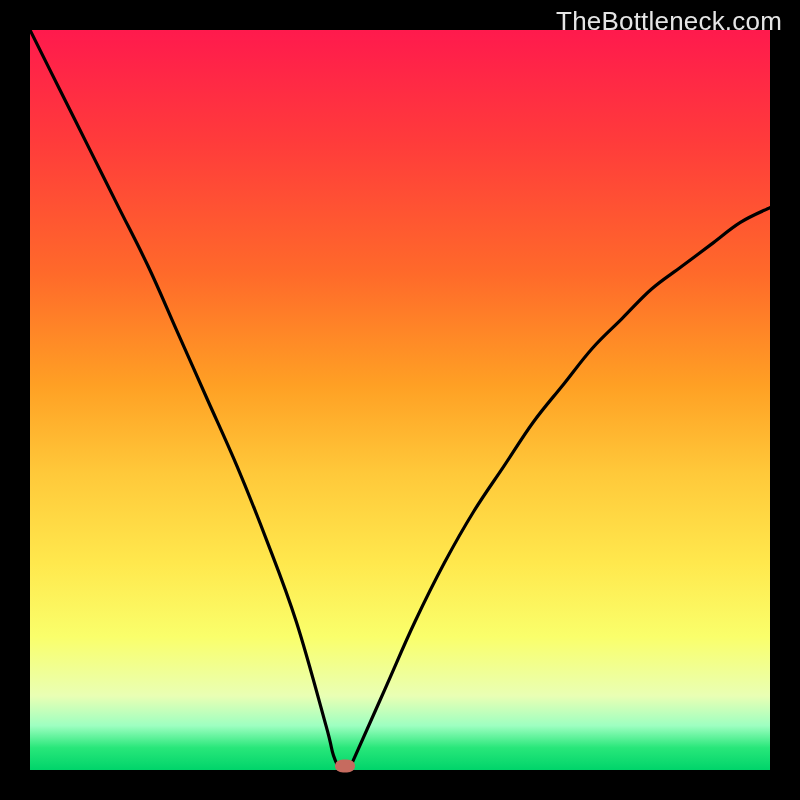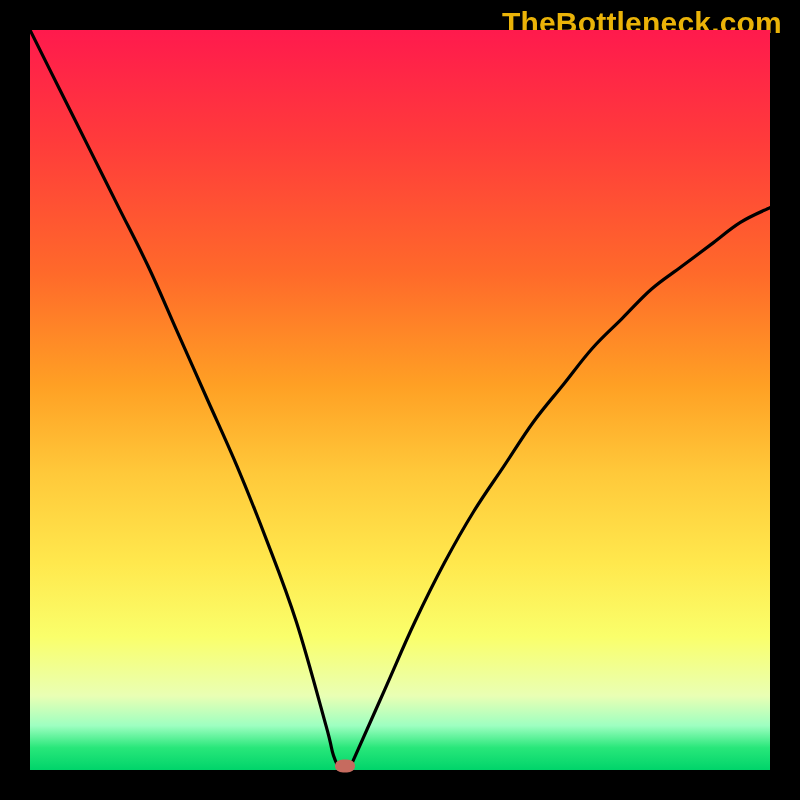--- a/index.html
+++ b/index.html
@@ -35,23 +35,23 @@
       #e9ffb4 90%,
       #9effc1 94%,
       #28e77a 97%,
       #00d46a 100%
     );
   }
   .watermark {
     position: absolute;
     top: 6px;
     right: 18px;
-    font-size: 30px;
-    font-weight: 700;
-    color: #eab308;
+    font-size: 26px;
+    font-weight: 400;
+    color: #e5e5e5;
     letter-spacing: 0.2px;
   }
   svg.curve {
     position: absolute;
     inset: 0;
     width: 100%;
     height: 100%;
   }
   .marker {
     position: absolute;

